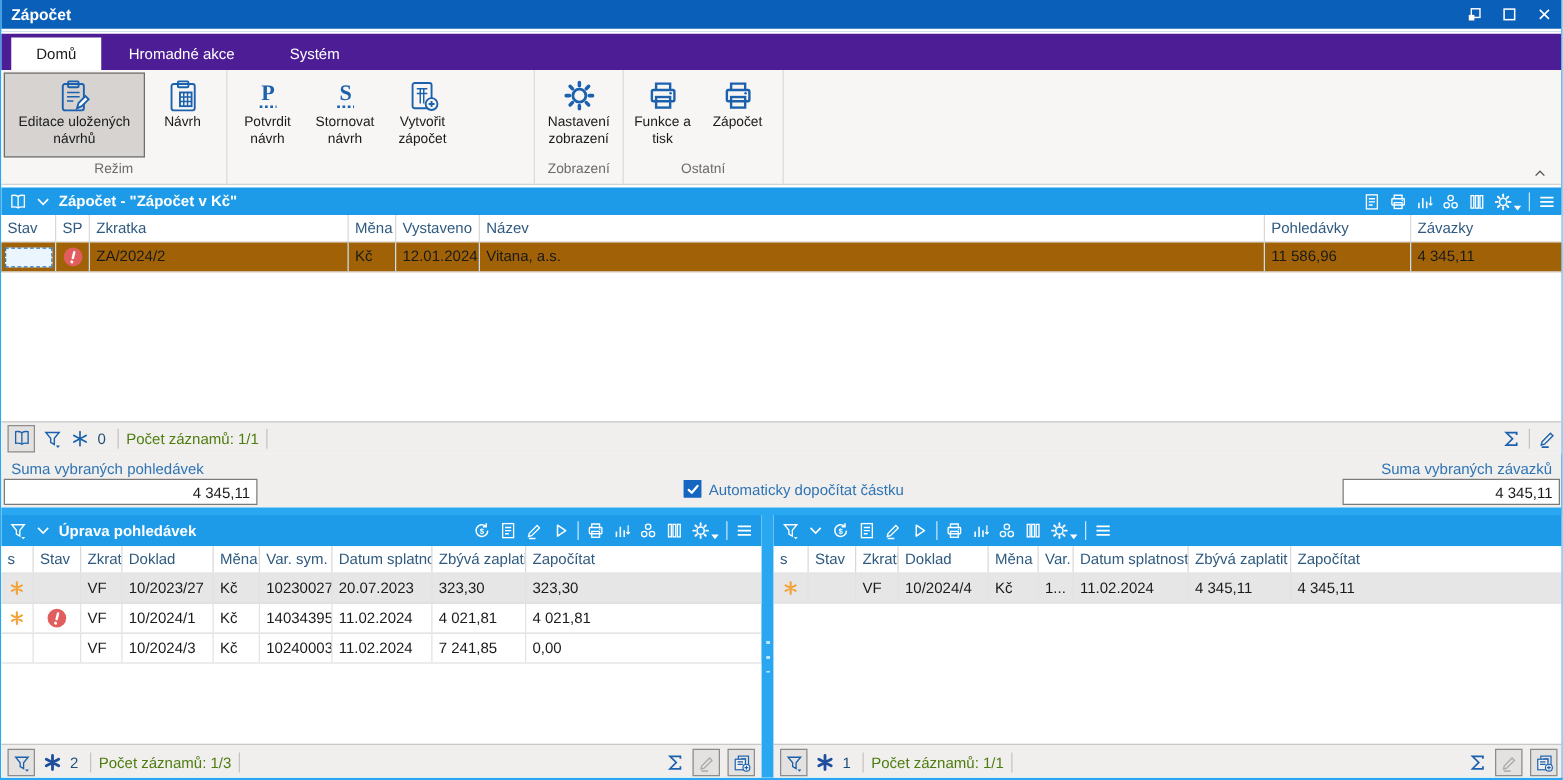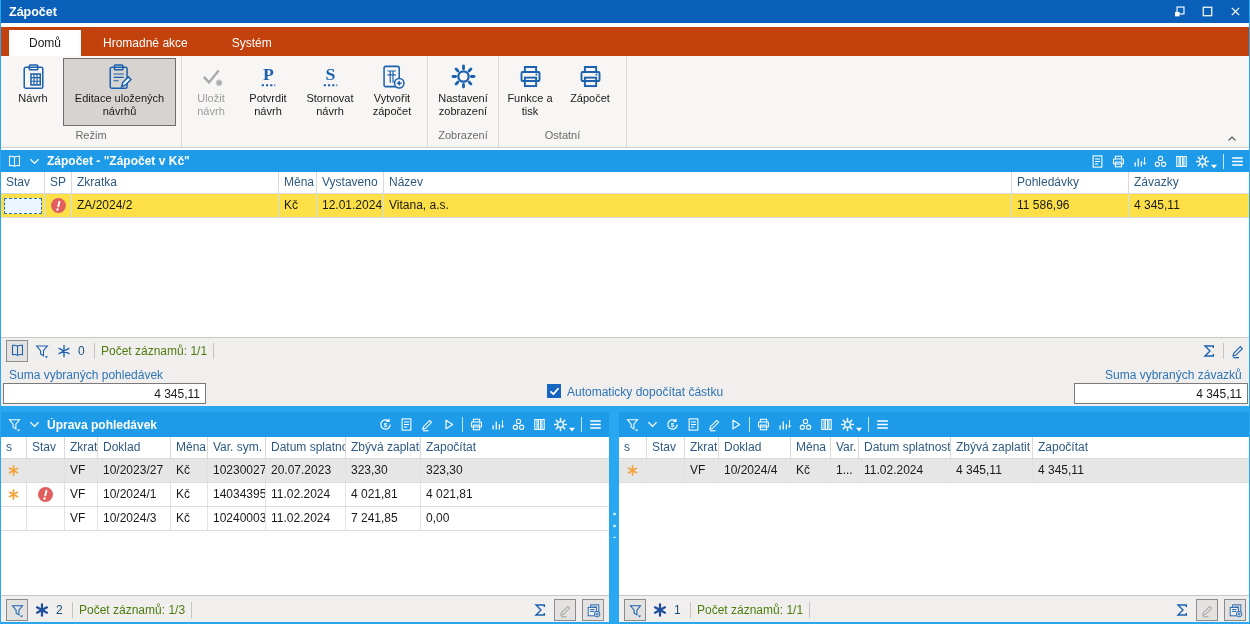--- a/index.html
+++ b/index.html
@@ -9,21 +9,21 @@
          border-left:1px solid #2AA7F1; border-right:1px solid #2AA7F1; border-bottom:2px solid #2AA7F1;}
   .ic{display:inline-flex;align-items:center;justify-content:center;flex:0 0 auto}
   .ic svg{width:100%;height:100%}
   
   .titlebar{position:absolute;left:0;top:0;right:0;height:25px;background:#0A5FB8;border-bottom:2px solid #fff;
             display:flex;align-items:center;color:#fff}
   .titlebar .wtitle{font-weight:bold;font-size:12.5px;padding-left:8px;flex:1}
   .winbtn{width:28px;height:21px;display:flex;align-items:center;justify-content:center;color:#fff;cursor:pointer}
   .winbtn .ic{width:13px;height:13px}
   
-  .tabstrip{position:absolute;left:0;top:27px;right:0;height:29px;background:#c2410c;display:flex;align-items:flex-end}
+  .tabstrip{position:absolute;left:0;top:27px;right:0;height:29px;background:#4c1d95;display:flex;align-items:flex-end}
   .tab{height:26px;display:flex;align-items:center;padding:0 22px;color:#fff;font-size:12px;cursor:pointer}
   .tab.active{background:#fff;color:#1a1a1a;padding:0 20px;margin-left:8px}
   
   .ribbon{position:absolute;left:0;top:56px;right:0;height:92px;background:#F7F6F5;border-bottom:1px solid #D5D2CF;display:flex}
   .rgroup{display:flex;flex-direction:column;border-right:1px solid #DDDAD7}
   .rbtns{display:flex;align-items:flex-start;height:72px;padding:2px 2px 0 2px}
   .rlabel{height:17px;text-align:center;font-size:11px;color:#6B6B6B;line-height:15px}
   .rbtn{height:68px;display:flex;flex-direction:column;align-items:center;padding-top:4px;gap:2px;cursor:pointer;
         border:1px solid transparent;color:#1a1a1a}
   .rbtn .ic{width:27px;height:27px;color:#1B61AE}
@@ -54,21 +54,21 @@
   .pstatus .ic{width:16px;height:16px;color:#1B61AE;cursor:pointer}
   .icbox{width:22px;height:22px;border:1px solid #8C8C8C;background:#E4E2E0;display:flex;align-items:center;justify-content:center;cursor:pointer}
   .icbox .ic{width:15px;height:15px}
   .ssep{width:1px;height:16px;background:#C6C4C2}
   .cnt{color:#1F4E79;min-width:10px}
   .recs{color:#4d7c0f}
   .spring{flex:1}
   
   .mt .c1{width:44px}.mt .c2{width:27px}.mt .c3{width:207px}.mt .c4{width:38px}
   .mt .c5{width:67px}.mt .c6{width:628px}.mt .c7{width:117px}.mt .c8{flex:1;border-right:none}
-  .mainrow{background:#fde047}
+  .mainrow{background:#a16207}
   .mainrow .c{border-right:1px solid #C7DFF2}
   .focuscell{width:38px;height:16px;border:1px dashed #2E75B5;background:#EAF5FD;margin:0 auto}
   .alert{width:17px;height:17px}
   .star{width:13px;height:13px;color:#F2A33A}
   
   .lt .c1{width:26px}.lt .c2{width:38px}.lt .c3{width:33px}.lt .c4{width:73px}.lt .c5{width:37px}
   .lt .c6{width:58px}.lt .c7{width:80px}.lt .c8{width:75px}.lt .c9{flex:1;border-right:none}
   .rt .c1{width:28px}.rt .c2{width:38px}.rt .c3{width:34px}.rt .c4{width:72px}.rt .c5{width:40px}
   .rt .c6{width:28px}.rt .c7{width:92px}.rt .c8{width:82px}.rt .c9{flex:1;border-right:none}
   .gray{background:#E6E6E6}
@@ -118,56 +118,47 @@
 
 <div class="tabstrip">
   <div class="tab active">Domů</div>
   <div class="tab">Hromadné akce</div>
   <div class="tab">Systém</div>
 </div>
 
 <div class="ribbon">
   <div class="rgroup" style="width:181px">
     <div class="rbtns">
+      <div class="rbtn selected" style="width:113px">
+        <span class="ic">
+            <svg viewBox="0 0 32 32" fill="none" stroke="currentColor" stroke-width="1.8">
+              <rect x="5" y="5" width="20" height="25" rx="2"></rect>
+              <rect x="10" y="2.5" width="10" height="5.5" rx="1"></rect>
+              <path d="M9 13H21M9 17H21M9 21H15" stroke-width="1.4"></path>
+              <path d="M18.5 28L20 23L26.5 16.5L29.5 19.5L23 26L18.5 28Z" fill="#fff"></path>
+            </svg>
+          </span>
+        <span class="blabel">Editace uložených návrhů</span>
+      </div>
       <div class="rbtn" style="width:60px">
         <span class="ic">
             <svg viewBox="0 0 32 32" fill="none" stroke="currentColor" stroke-width="1.8">
               <rect x="5" y="5" width="22" height="25" rx="2"></rect>
               <rect x="11" y="2.5" width="10" height="5.5" rx="1"></rect>
               <rect x="13" y="13" width="11" height="13"></rect>
               <path d="M13 17.3H24M13 21.6H24M16.6 13V26M20.2 13V26" stroke-width="1.4"></path>
             </svg>
           </span>
         <span class="blabel">Návrh</span>
       </div>
-      <div class="rbtn selected" style="width:113px">
-        <span class="ic">
-            <svg viewBox="0 0 32 32" fill="none" stroke="currentColor" stroke-width="1.8">
-              <rect x="5" y="5" width="20" height="25" rx="2"></rect>
-              <rect x="10" y="2.5" width="10" height="5.5" rx="1"></rect>
-              <path d="M9 13H21M9 17H21M9 21H15" stroke-width="1.4"></path>
-              <path d="M18.5 28L20 23L26.5 16.5L29.5 19.5L23 26L18.5 28Z" fill="#fff"></path>
-            </svg>
-          </span>
-        <span class="blabel">Editace uložených návrhů</span>
-      </div>
     </div>
     <div class="rlabel">Režim</div>
   </div>
   <div class="rgroup" style="width:246px">
     <div class="rbtns">
-      <div class="rbtn disabled" style="width:54px">
-        <span class="ic">
-            <svg viewBox="0 0 32 32" fill="none" stroke="currentColor">
-              <path d="M7 16.5L13 23L24.5 9" stroke-width="2.8"></path>
-              <path d="M25 19.5V27.5M21 23.5H29M22.2 20.7L27.8 26.3M27.8 20.7L22.2 26.3" stroke-width="1.5"></path>
-            </svg>
-          </span>
-        <span class="blabel">Uložit návrh</span>
-      </div>
       <div class="rbtn" style="width:60px">
         <span class="ic">
             <svg viewBox="0 0 32 32">
               <text x="16" y="20.5" text-anchor="middle" font-size="21" font-weight="bold" fill="currentColor" font-family="Liberation Serif, serif">P</text>
               <path d="M8 26.5H24" stroke="currentColor" stroke-width="2.4" stroke-dasharray="2.6 2.4" fill="none"></path>
             </svg>
           </span>
         <span class="blabel">Potvrdit návrh</span>
       </div>
       <div class="rbtn" style="width:64px">

